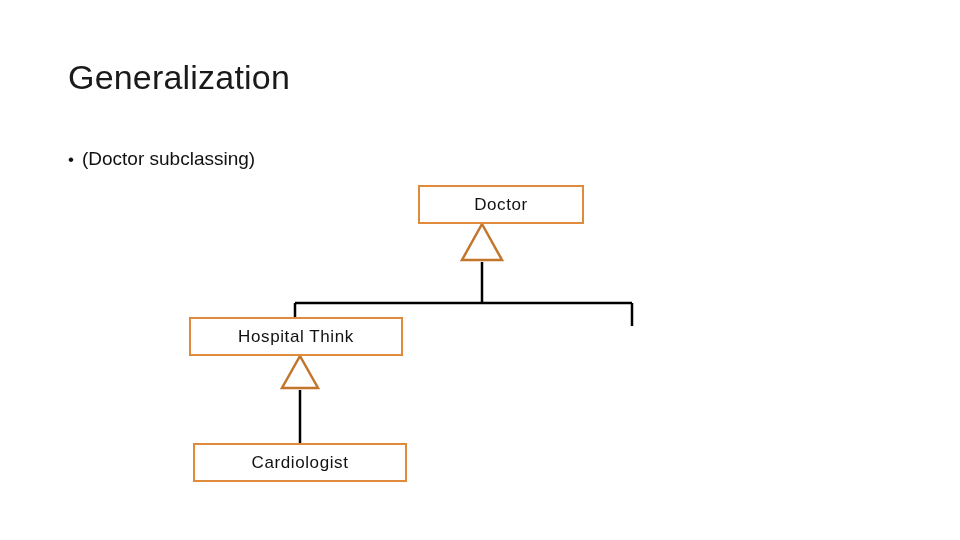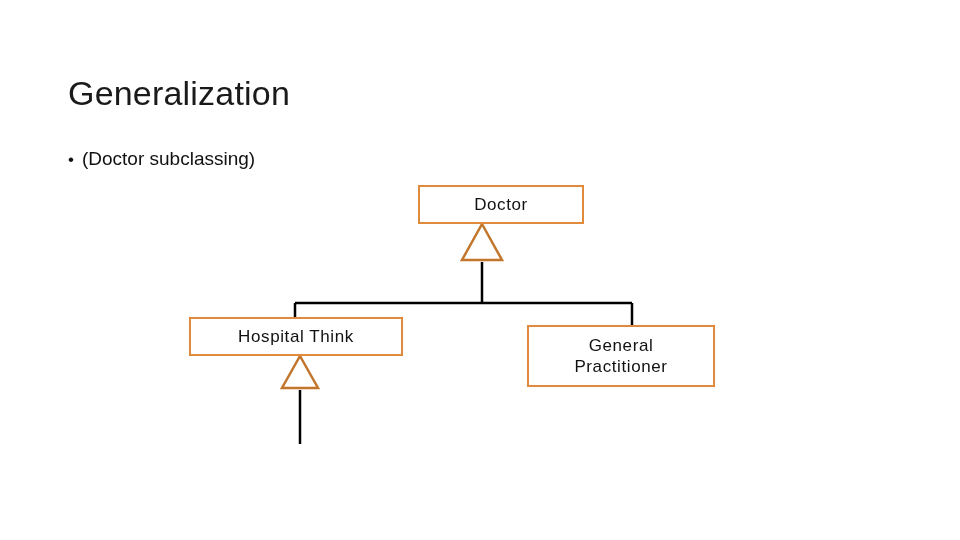--- a/index.html
+++ b/index.html
@@ -27,21 +27,20 @@
   #slide-title {
     position: absolute;
     left: 68px;
     top: 58px;
     font-size: 34px;
     font-weight: 400;
     color: #1a1a1a;
     letter-spacing: 0.2px;
     font-family: "Liberation Sans", sans-serif;
     white-space: nowrap;
-    margin-top: 16px;
   }
 
   #bullet-row {
     position: absolute;
     left: 68px;
     top: 148px;
     display: flex;
     align-items: baseline;
     font-size: 19px;
     color: #111111;
@@ -141,22 +140,17 @@
       <polygon points="482,224 502,260 462,260" fill="#ffffff" stroke="#C2762B" stroke-width="2.5"></polygon>
 
       <line x1="300" y1="390" x2="300" y2="444" stroke="#000000" stroke-width="2.5"></line>
       <polygon points="300,356 318,388 282,388" fill="#ffffff" stroke="#C2762B" stroke-width="2.5"></polygon>
     </svg>
 
     <div class="node" id="node-doctor">Doctor</div>
 
     <div class="node" id="node-hospital-doctor">Hospital Think</div>
 
-    <div class="node" id="node-general-practitioner">
-      <div>
-        <div>General</div>
-        <div>Practitioner</div>
-      </div>
-    </div>
 
+    <div class="node" id="node-cardiologist">Cardiologist</div>
 
   </div>
 </div>
 
 </body></html>

